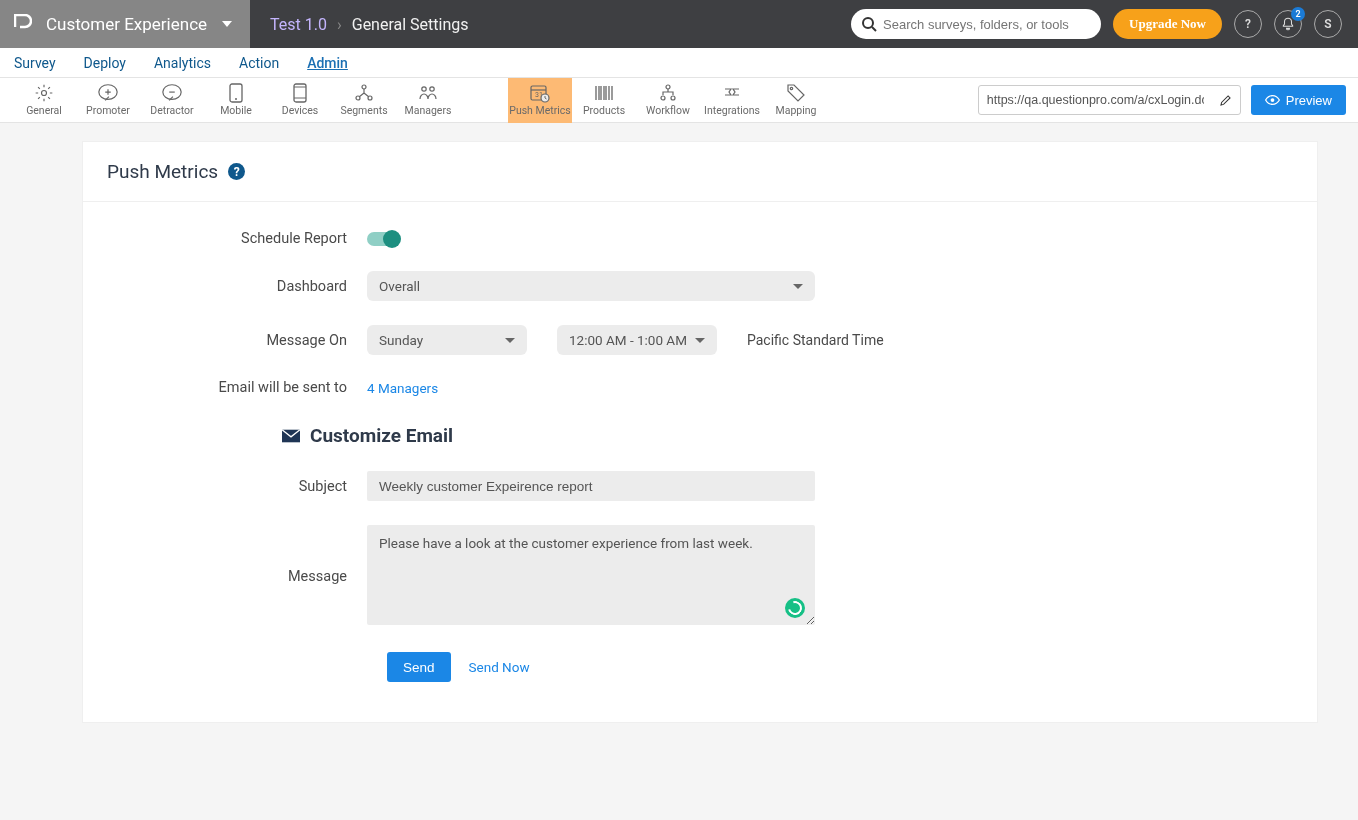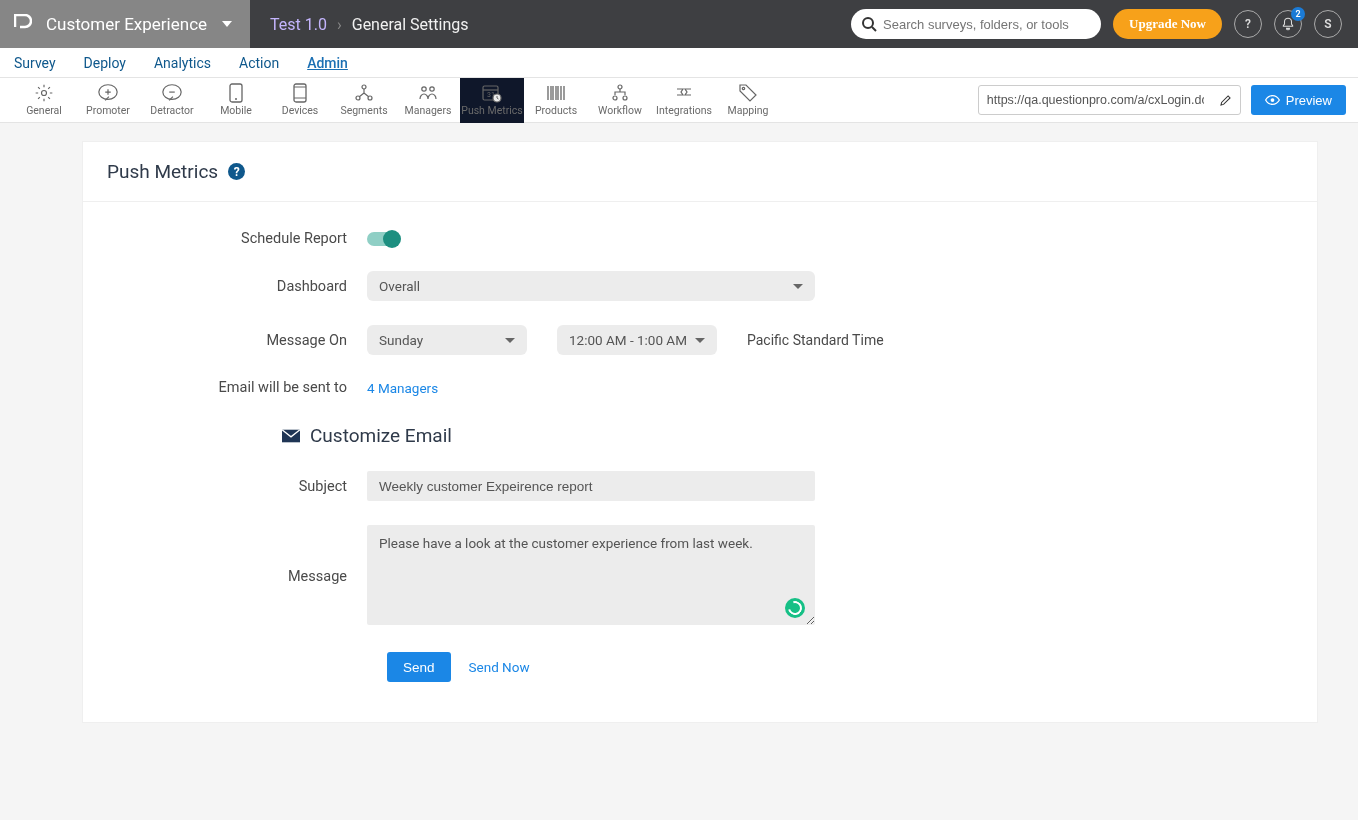--- a/index.html
+++ b/index.html
@@ -22,21 +22,21 @@
   .circle-btn { width:28px; height:28px; border:1.5px solid #aaa; border-radius:50%; display:flex; align-items:center; justify-content:center; color:#ddd; cursor:pointer; position:relative; font-size:12px; font-weight:600;}
   .notif-badge { position:absolute; top:-4px; right:-4px; background:#1b7bd6; color:#fff; font-size:9px; width:14px; height:14px; border-radius:50%; display:flex; align-items:center; justify-content:center; font-weight:600;}
   
   .primary-tabs { display:flex; align-items:center; height:30px; background:#fff; border-bottom:1px solid #e4e4e4; padding:0 14px; gap:28px; }
   .primary-tabs a { color:#0f588c; font-size:14px; text-decoration:none; cursor:pointer; }
   .primary-tabs a.active { text-decoration:underline; font-weight:500; color:#1a6fb3; }
   
   .sub-toolbar { display:flex; align-items:center; background:#fff; height:45px; border-bottom:1px solid #e4e4e4; padding:0 12px; }
   .tool-list { display:flex; }
   .tool-item { display:flex; flex-direction:column; align-items:center; justify-content:center; width:64px; height:45px; cursor:pointer; color:#6a6a6a; }
-  .tool-item.active { background:#0f172a; }
+  .tool-item.active { background:#fdba74;margin-left:48px; }
   .tool-item .ico { height:20px; display:flex; align-items:center; justify-content:center; }
   .tool-item .lbl { font-size:10.5px; margin-top:1px; }
   .tool-right { margin-left:auto; display:flex; align-items:center; gap:10px; }
   .url-box { display:flex; align-items:center; border:1px solid #ccc; height:30px; border-radius:3px; width:263px; background:#fff; }
   .url-box input { border:none; outline:none; font-size:12.5px; color:#555; padding:0 8px; flex:1; background:transparent; }
   .url-edit { width:28px; display:flex; align-items:center; justify-content:center; color:#555; cursor:pointer; }
   .preview-btn { background:#1B87E6; color:#fff; border:none; height:30px; padding:13px 14px; border-radius:3px; font-size:13px; display:flex; align-items:center; gap:6px; cursor:pointer; }
   
   .content-wrap { padding:18px 40px 40px 82px; }
   .card { background:#fff; border:1px solid #efefef; }
@@ -52,21 +52,21 @@
   .toggle .knob { position:absolute; right:-2px; top:-2px; width:18px; height:18px; background:#1d8f80; border-radius:50%; }
   
   .sel { background:#ececec; height:30px; border:none; display:flex; align-items:center; justify-content:space-between; padding:0 12px; color:#555; font-size:13.5px; cursor:pointer; border-radius:6px;}
   .sel .arr { width:0;height:0;border-left:5px solid transparent;border-right:5px solid transparent;border-top:5px solid #666; }
   .sel-wide { width:448px; }
   .sel-med { width:160px; }
   .tz { color:#4a4a4a; font-size:14px; }
   .link-txt { color:#1B87E6; font-size:13.5px; cursor:pointer; }
   .section-heading { display:flex; align-items:center; gap:10px; margin:28px 0 24px 175px; }
   .section-heading .env { width:18px; }
-  .section-heading h3 { font-size:19px; font-weight:400; color:#2f3a4a; }
+  .section-heading h3 { font-size:19px; font-weight:700; color:#2f3a4a; }
   .text-input { background:#ececec; height:30px; border:none; padding:0 12px; font-size:13.5px; color:#555; width:448px; outline:none; border-radius:2px;}
   .textarea-wrap { position:relative; }
   .textarea { background:#ececec; border:none; padding:10px 12px; font-size:13.5px; color:#555; width:448px; height:100px; outline:none; resize:both; border-radius:2px; font-family:inherit;}
   .grammarly { position:absolute; right:10px; bottom:10px; width:20px; height:20px; background:#16c086; border-radius:50%; display:flex; align-items:center; justify-content:center; }
   .grammarly::after { content:""; width:10px; height:10px; border:2px solid #fff; border-left-color:transparent; border-radius:50%; transform:rotate(30deg); }
   .btn-row { display:flex; align-items:center; gap:18px; margin-left:280px; margin-top:18px;}
   .btn-primary { background:#1B87E6; color:#fff; border:none; height:30px; padding:0 16px; border-radius:3px; font-size:13.5px; cursor:pointer; }
   svg { display:block; }
 </style>
 </head>

